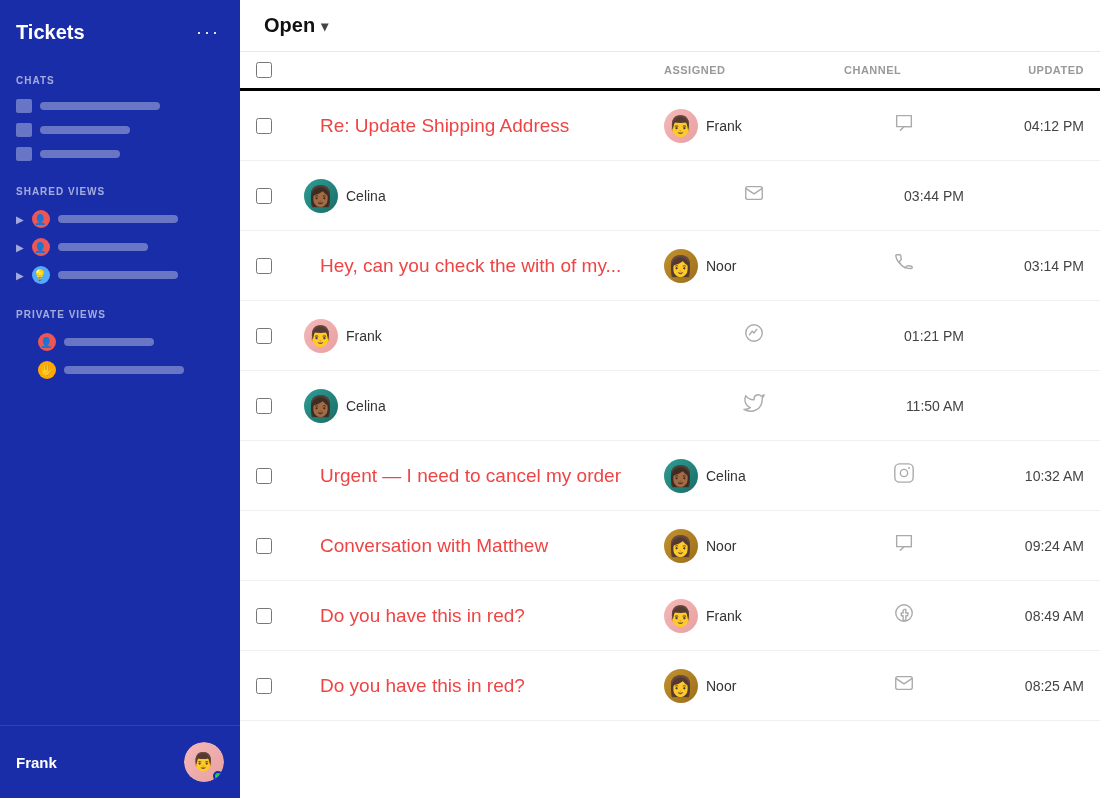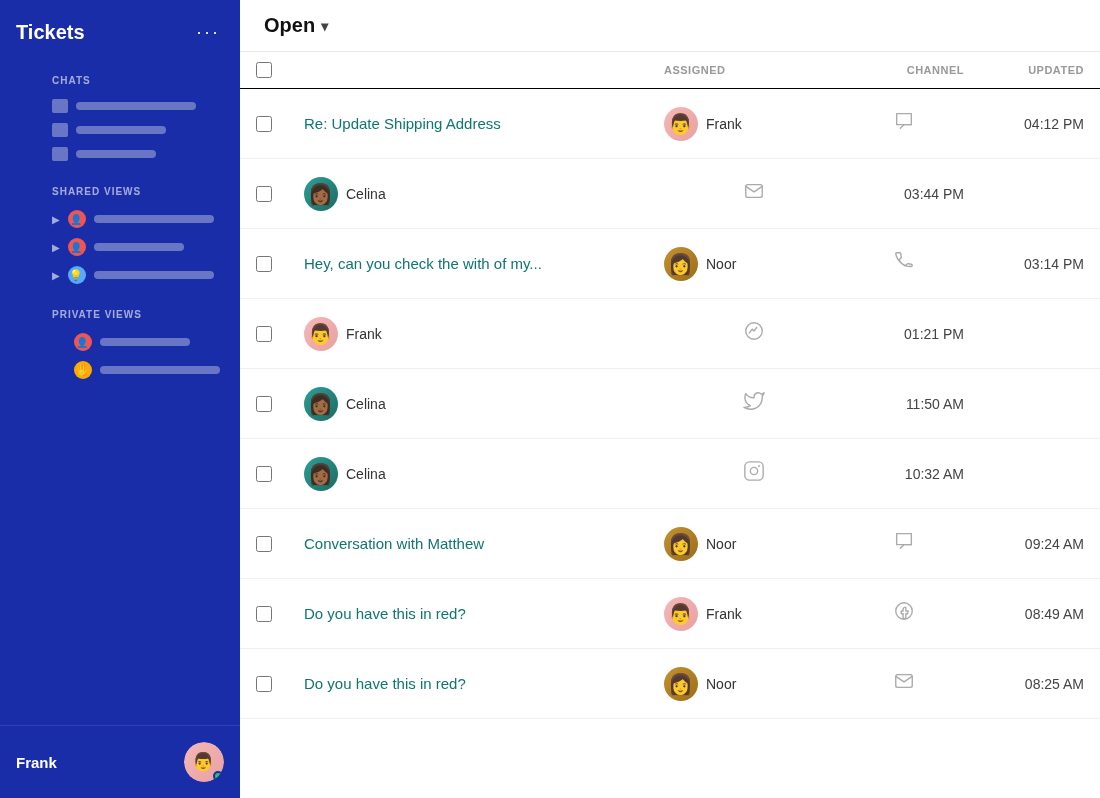--- a/index.html
+++ b/index.html
@@ -30,21 +30,20 @@
       color: white;
       background: none;
       border: none;
       cursor: pointer;
       font-size: 18px;
       letter-spacing: 2px;
       padding: 4px;
     }
     .sidebar-section {
       padding: 12px 16px 8px;
-      margin-left: 36px;
     }
     .sidebar-section-label {
       font-size: 10px;
       font-weight: 700;
       color: rgba(255,255,255,0.6);
       letter-spacing: 1px;
       margin-bottom: 8px;
     }
     .sidebar-chat-item {
       display: flex;
@@ -199,21 +198,21 @@
 
     
     .ticket-table {
       flex: 1;
       overflow-y: auto;
     }
     .table-header-row {
       display: grid;
       grid-template-columns: 48px 1fr 180px 120px 120px;
       padding: 10px 16px;
-      border-bottom: 1px solid #000000;
+      border-bottom: 3px solid #000000;
       align-items: center;
     }
     .table-col-label {
       font-size: 11px;
       font-weight: 700;
       color: #999;
       letter-spacing: 0.5px;
       text-transform: uppercase;
     }
     .table-row {
@@ -231,23 +230,24 @@
     }
     .cb {
       width: 16px;
       height: 16px;
       border: 1.5px solid #ccc;
       border-radius: 3px;
       cursor: pointer;
       background: white;
     }
     .ticket-subject {
-      font-size: 15px;
-      color: #0f766e;
+      font-size: 19px;
+      color: #ef4444;
       font-weight: 400;
+      margin-left: 16px;
     }
     .assigned-cell {
       display: flex;
       align-items: center;
       gap: 8px;
     }
     .agent-name {
       font-size: 14px;
       color: #333;
     }
@@ -358,21 +358,21 @@
   </div>
 
   <div class="ticket-table">
 
     <div class="table-header-row">
       <div class="checkbox-cell">
         <input type="checkbox" class="select-all-cb" style="">
       </div>
       <div></div>
       <div class="table-col-label">ASSIGNED</div>
-      <div class="table-col-label" style="text-align:right;">CHANNEL</div>
+      <div class="table-col-label" style="text-align:left;">CHANNEL</div>
       <div class="table-col-label" style="text-align:right;">UPDATED</div>
     </div>
 
     <div id="table-body">
         <div class="table-row">
     <div class="checkbox-cell">
       <input type="checkbox" class="cb" style="">
     </div>
     <div class="ticket-subject">Re: Update Shipping Address</div>
     <div class="assigned-cell">
@@ -447,20 +447,21 @@
       <span class="channel-icon"><svg width="22" height="22" viewBox="0 0 24 24" fill="none">
                 <path d="M23 3a10.9 10.9 0 01-3.14 1.53 4.48 4.48 0 00-7.86 3v1A10.66 10.66 0 013 4s-4 9 5 13a11.64 11.64 0 01-7 2c9 5 20 0 20-11.5a4.5 4.5 0 00-.08-.83A7.72 7.72 0 0023 3z" stroke="#aaa" stroke-width="1.5" stroke-linecap="round" stroke-linejoin="round"></path>
               </svg></span>
     </div>
     <div class="updated-cell">11:50 AM</div>
   </div>
         <div class="table-row">
     <div class="checkbox-cell">
       <input type="checkbox" class="cb" style="">
     </div>
+    <div class="ticket-subject">Urgent — I need to cancel my order</div>
     <div class="assigned-cell">
       <div style="width:34px;height:34px;border-radius:50%;background:linear-gradient(135deg, #2d9f96 0%, #1a6b64 100%);display:flex;align-items:center;justify-content:center;font-size:20px;flex-shrink:0;">👩🏾</div>
       <span class="agent-name">Celina</span>
     </div>
     <div class="channel-cell">
       <span class="channel-icon"><svg width="22" height="22" viewBox="0 0 24 24" fill="none">
                 <rect x="2" y="2" width="20" height="20" rx="5" stroke="#aaa" stroke-width="1.5"></rect>
                 <circle cx="12" cy="12" r="4" stroke="#aaa" stroke-width="1.5"></circle>
                 <circle cx="17.5" cy="6.5" r="1" fill="#aaa"></circle>
               </svg></span>

